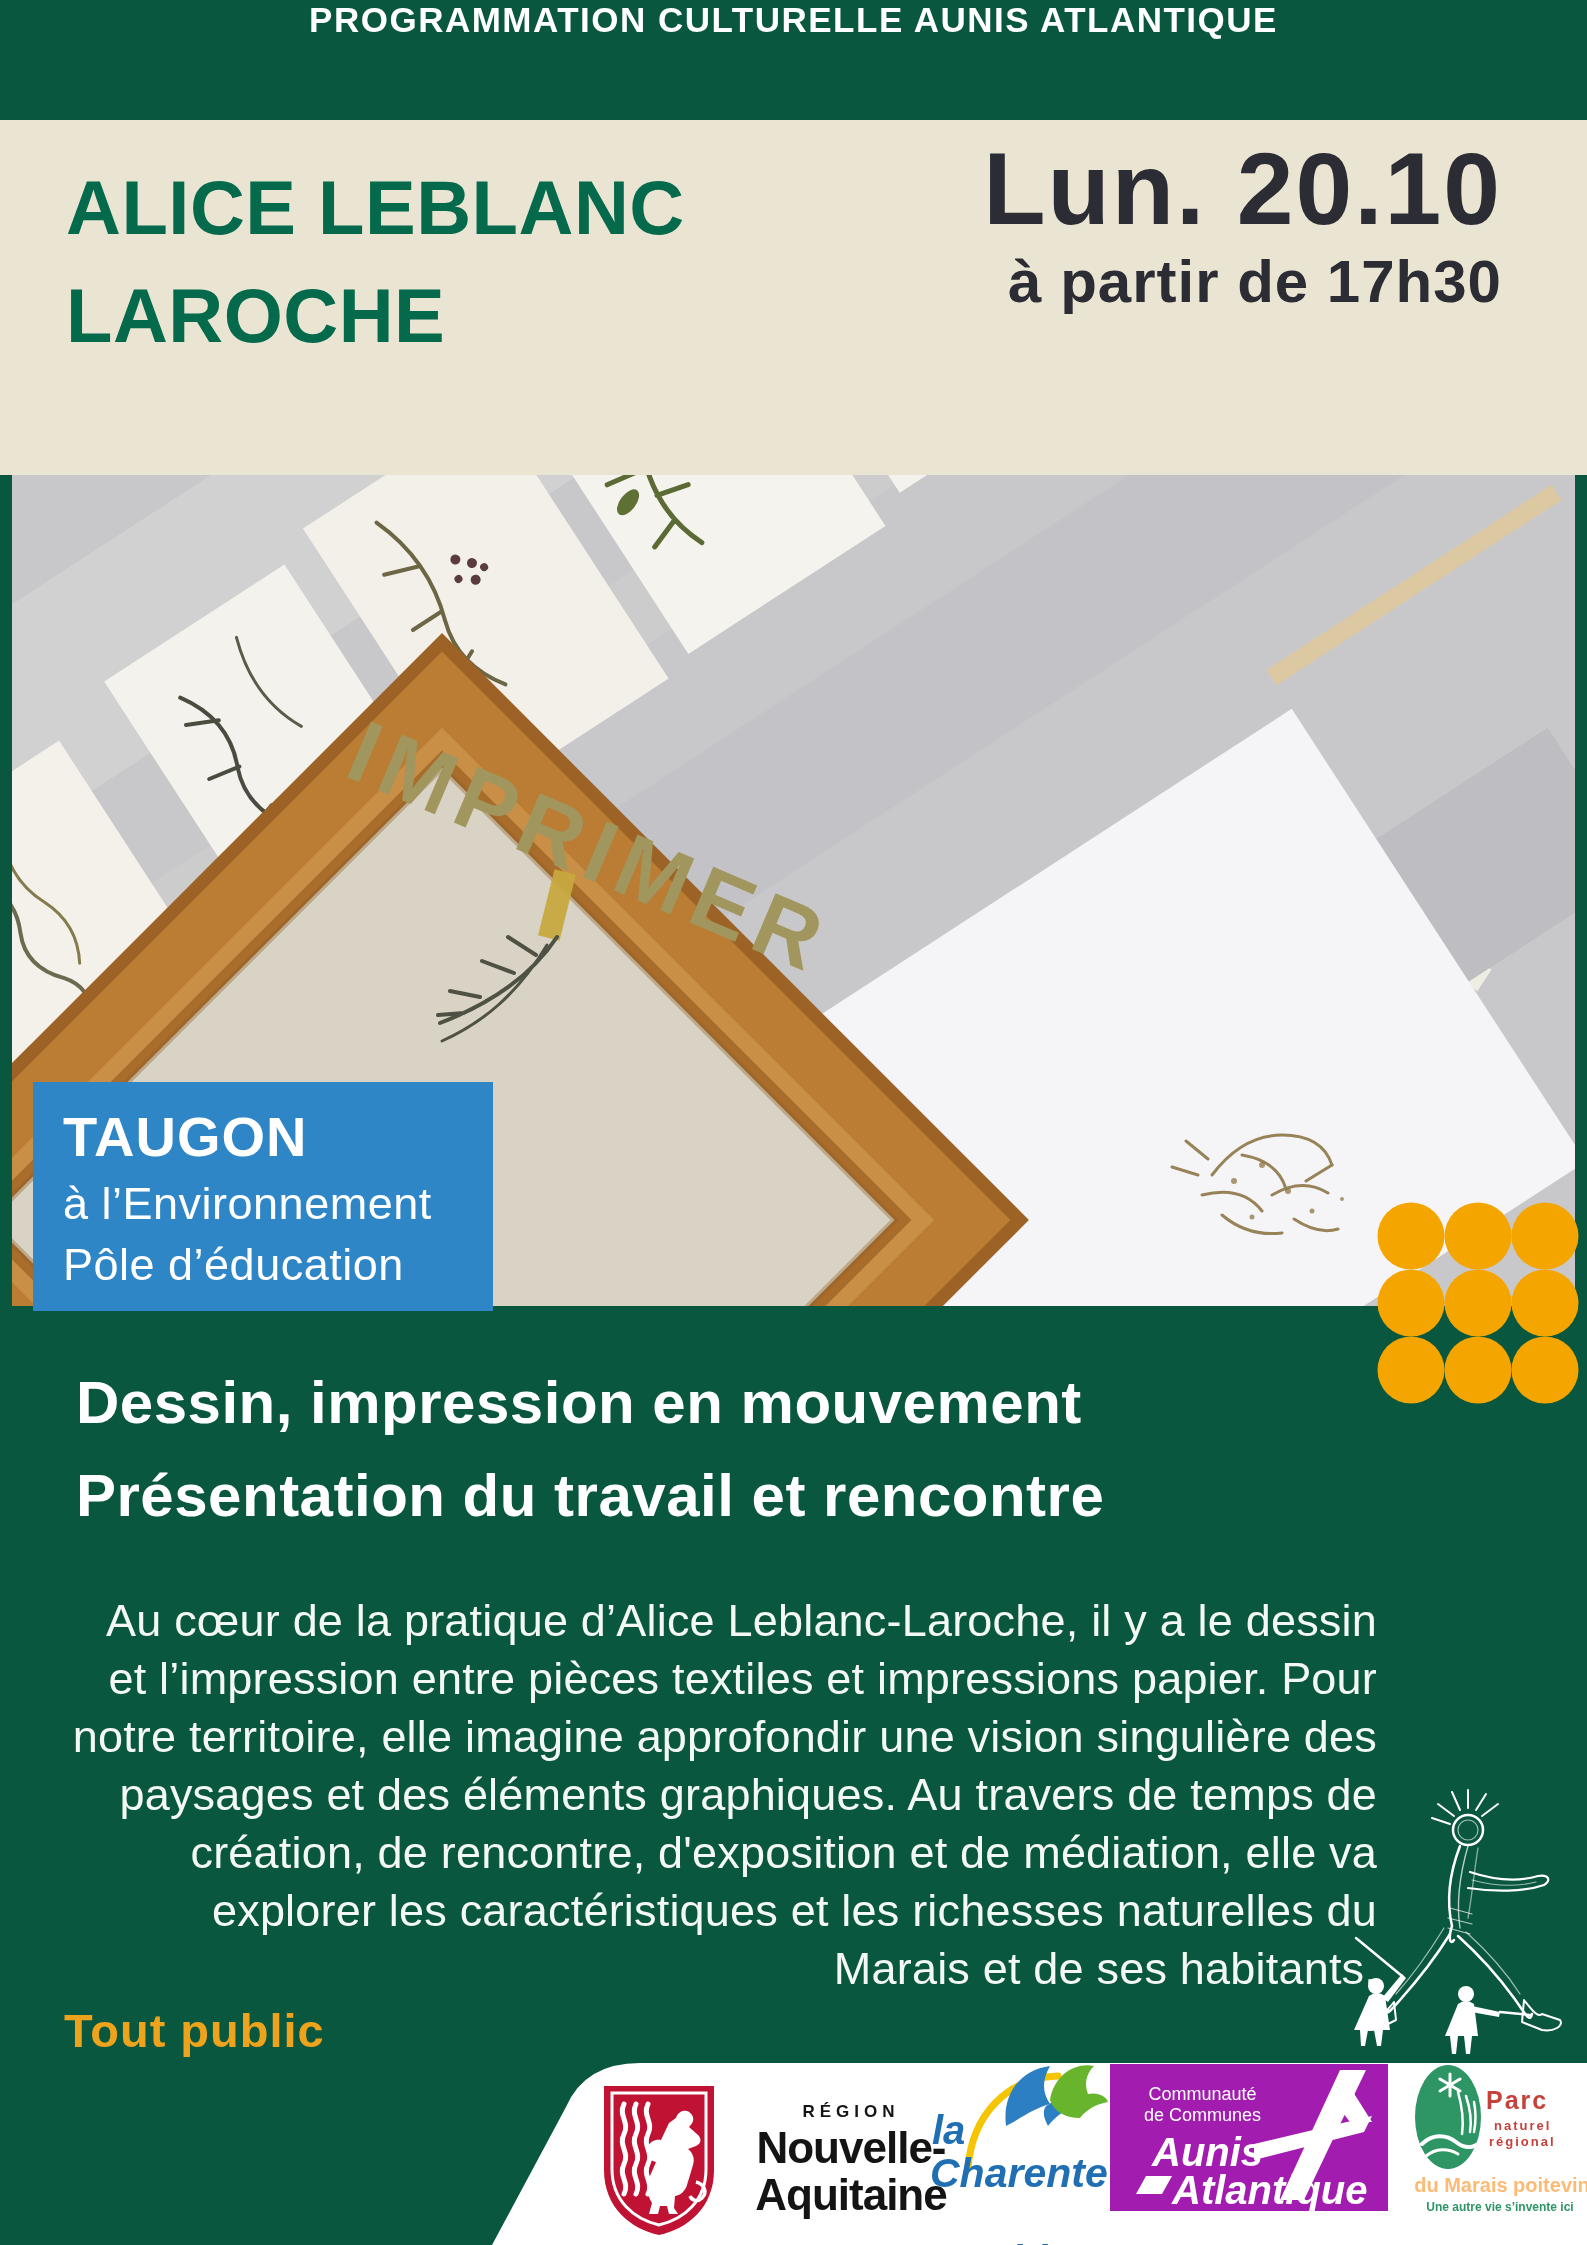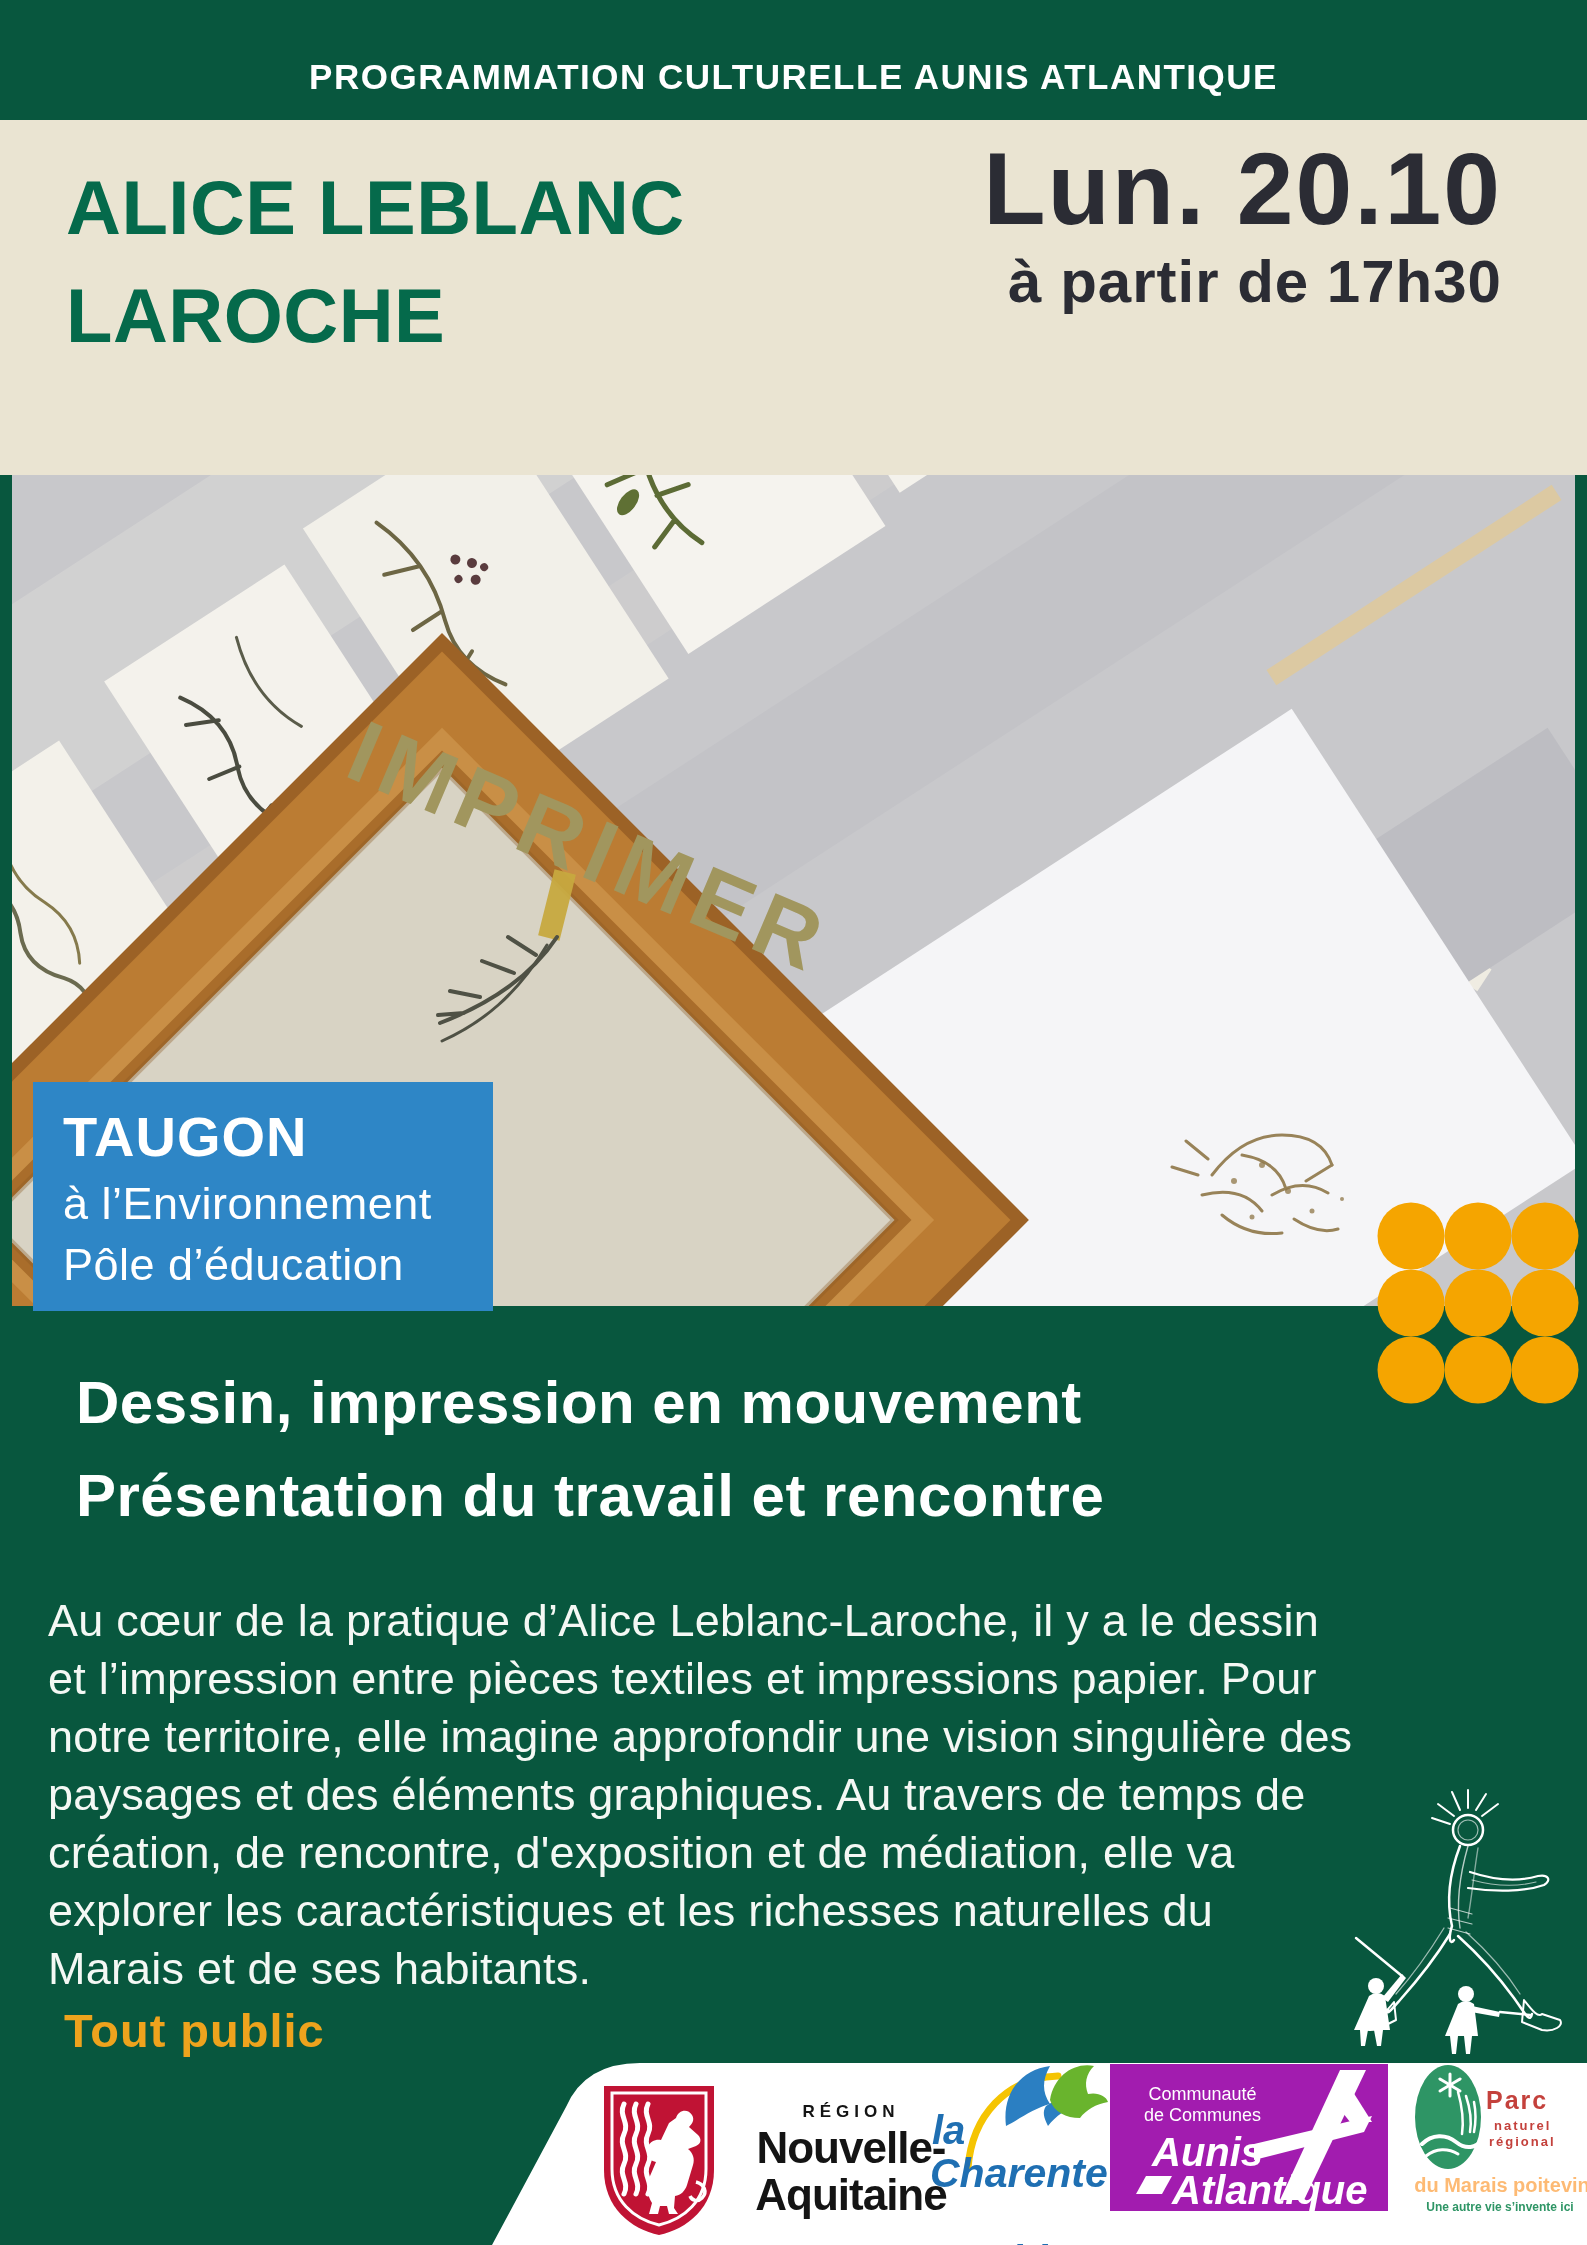--- a/index.html
+++ b/index.html
@@ -3,21 +3,21 @@
 <meta charset="utf-8">
 <style>
   html,body{margin:0;padding:0;background:#333;}
   .poster{
     position:relative;width:1587px;height:2245px;overflow:hidden;
     background:#08573e;font-family:"Liberation Sans", sans-serif;
     -webkit-font-smoothing:antialiased;
   }
   
   .banner{position:absolute;top:0;left:0;right:0;height:153px;
-    display:flex;align-items:center;justify-content:center;
+    display:flex;align-items:flex-start;justify-content:center;
     color:#ffffff;font-weight:bold;font-size:35px;letter-spacing:1.5px;}
   
   .hero{position:absolute;top:120px;left:0;right:0;height:355px;background:#eae4d2;}
   .artist{position:absolute;left:66px;top:34px;color:#056a4b;
     font-size:76px;font-weight:bold;line-height:1.42;letter-spacing:0.5px;}
   .when{position:absolute;right:85px;top:16px;text-align:right;color:#2b2c34;}
   .when .date{font-size:102px;font-weight:bold;letter-spacing:2px;line-height:1.05;}
   .when .time{font-size:60px;font-weight:bold;margin-top:4px;letter-spacing:1px;}
   
   .photo{position:absolute;left:12px;top:475px;width:1563px;height:831px;background:#c8c8cb;}
@@ -25,22 +25,22 @@
   
   .location-box{position:absolute;left:33px;top:1082px;width:460px;height:229px;
     background:#2e86c6;color:#fff;box-sizing:border-box;padding:22px 10px 0 30px;}
   .loc-city{font-size:56px;font-weight:bold;letter-spacing:1px;}
   .loc-line{font-size:45px;font-weight:400;margin-top:9px;letter-spacing:0.5px;}
   
   .dots{position:absolute;left:1377px;top:1202px;}
   
   .event-title{position:absolute;left:76px;top:1356px;color:#ffffff;
     font-size:60px;font-weight:bold;line-height:93px;letter-spacing:0.5px;}
-  .description{position:absolute;left:48px;top:1592px;width:1305px;margin:0;
-    color:#f4f8f4;font-size:45px;line-height:58px;font-weight:400;letter-spacing:0.2px;}
+  .description{position:absolute;left:72px;top:1592px;width:1305px;margin:0;
+    color:#f4f8f4;font-size:45px;line-height:58px;font-weight:400;letter-spacing:0.2px;text-align:right;}
   .audience{position:absolute;left:64px;top:2003px;color:#eea31d;
     font-size:47px;font-weight:bold;letter-spacing:1px;}
   .walker{position:absolute;left:1318px;top:1788px;}
   
   .footer-bg{position:absolute;left:0;top:2055px;}
   .logo{position:absolute;}
   
   .region-logo{left:598px;top:2082px;display:flex;}
   .region-text{margin-left:16px;padding-top:20px;color:#141414;width:230px;text-align:center;}
   .region-label{font-size:17px;font-weight:bold;letter-spacing:5px;}

